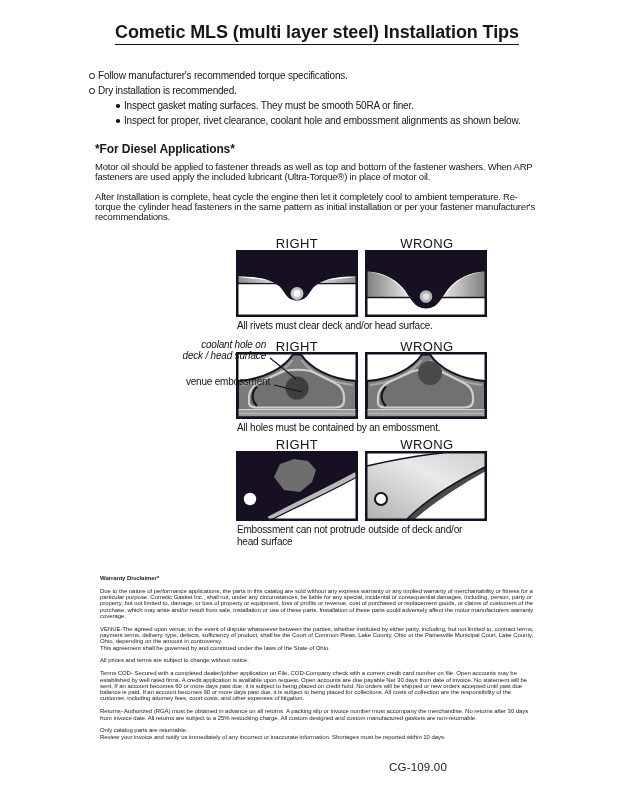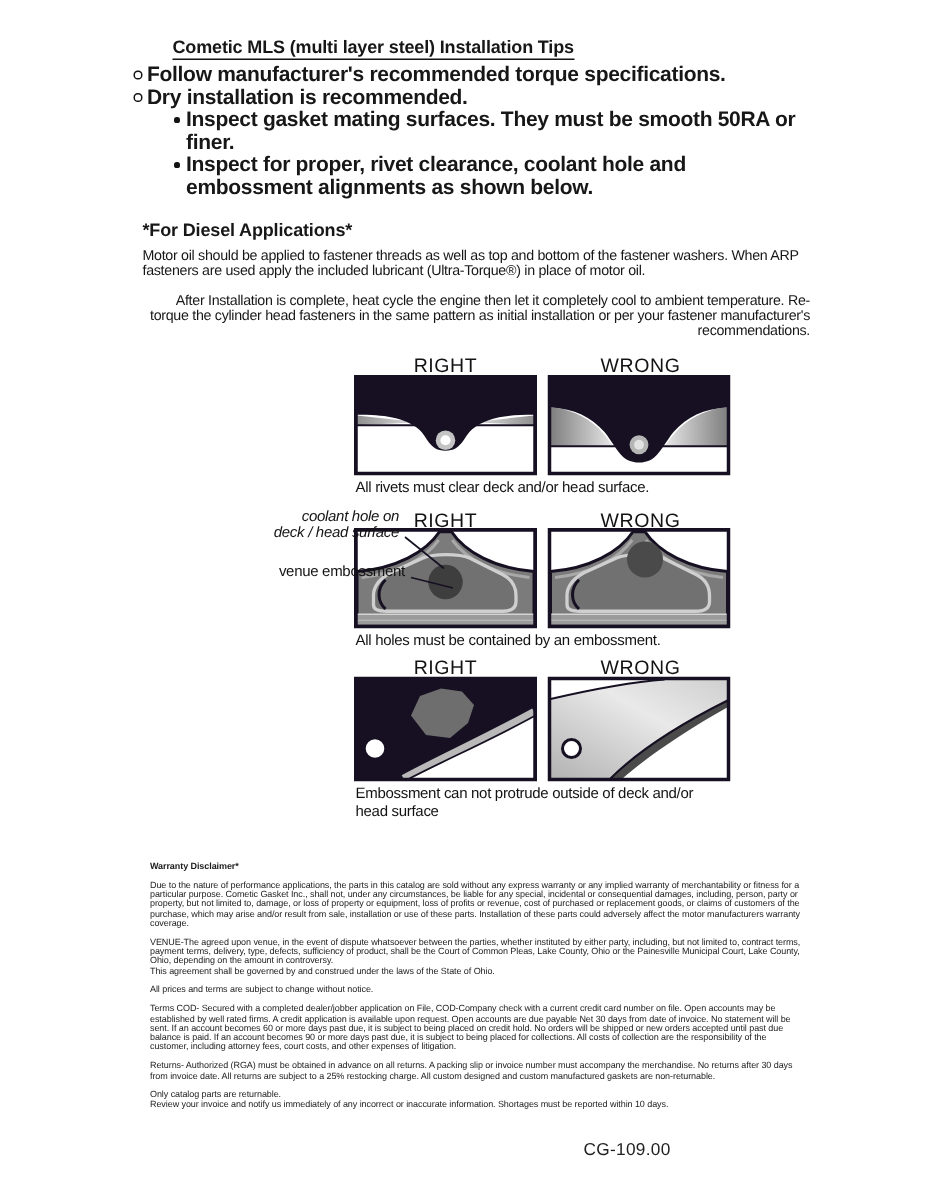--- a/index.html
+++ b/index.html
@@ -6,38 +6,38 @@
   body{
     width:618px;height:800px;background:#ffffff;position:relative;
     font-family:"Liberation Sans","DejaVu Sans",sans-serif;color:#171717;
     -webkit-font-smoothing:antialiased;overflow:hidden;
   }
   .page{position:absolute;inset:0;background:#fff;}
 
   
   .top{position:absolute;left:88px;top:22px;width:452px;}
   .doc-title{
-    margin:0 0 0 27px;font-size:12px;font-weight:bold;letter-spacing:-0.1px;
+    margin:0 0 0 27px;font-size:18px;font-weight:bold;letter-spacing:-0.1px;
     display:inline-block;border-bottom:1.6px solid #131313;padding-bottom:1px;
   }
-  ul.tips{list-style:none;margin:2px 0 0 0;padding:0;font-size:14px;letter-spacing:-0.2px;font-weight:bold;}
+  ul.tips{list-style:none;margin:23px 0 0 0;padding:0;font-size:10px;letter-spacing:-0.2px;}
   ul.tips li{position:relative;line-height:15px;}
   li.b1{padding-left:10px;}
   li.b1::before{
     content:"";position:absolute;left:1px;top:5px;width:3.5px;height:3.5px;
     border:1px solid #131313;border-radius:50%;
   }
   li.b2{margin-left:27px;padding-left:9px;}
   li.b2::before{
     content:"";position:absolute;left:1px;top:6px;width:3.5px;height:3.5px;
     background:#131313;border-radius:50%;
   }
   .h2{margin:14px 0 0 7px;font-size:12px;font-weight:bold;letter-spacing:-0.1px;}
   p.body{margin:6px 0 0 7px;width:445px;font-size:9.5px;line-height:10.3px;letter-spacing:-0.2px;}
-  p.body.sp{margin-top:9px;text-align:right;}
+  p.body.sp{margin-top:9px;}
 
   
   .diagrams{position:absolute;left:236px;top:236px;width:252px;height:316px;}
   .dg-headers{position:absolute;left:0;display:flex;width:252px;}
   .dg-headers span{
     flex:0 0 122px;text-align:center;font-size:13px;letter-spacing:0.4px;color:#131313;
   }
   .dg-headers span + span{margin-left:8px;}
   .dg-boxes{position:absolute;left:0;display:flex;}
   .dg-boxes svg + svg{margin-left:7px;}

